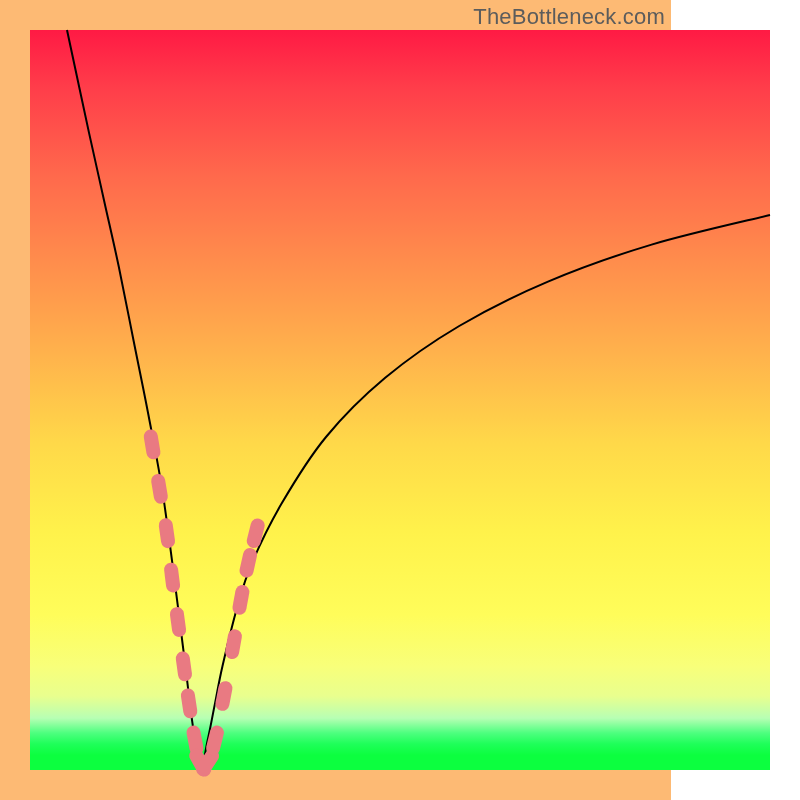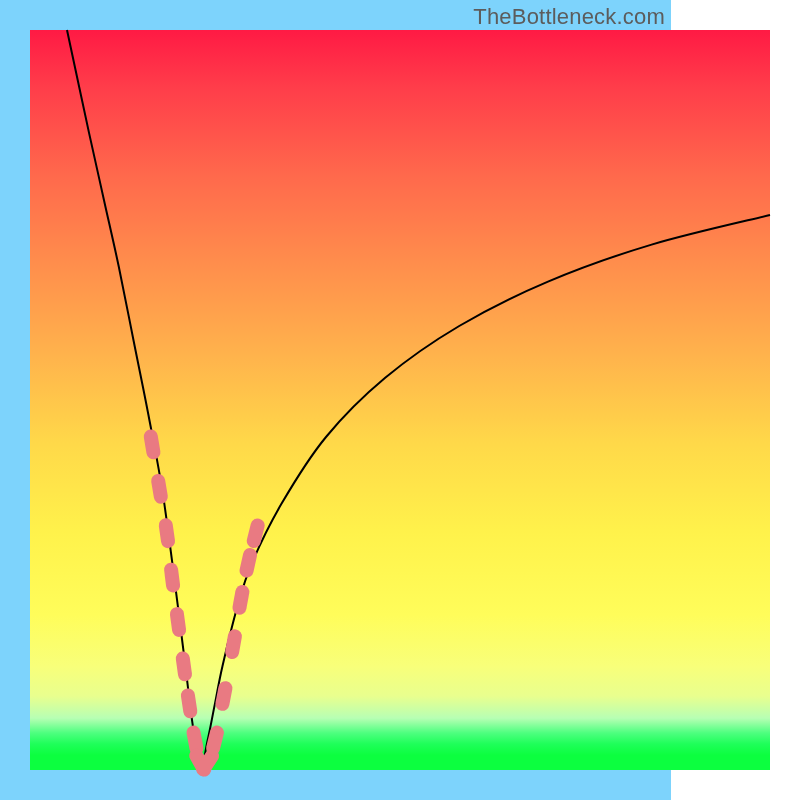--- a/index.html
+++ b/index.html
@@ -7,21 +7,21 @@
     padding: 0;
     width: 800px;
     height: 800px;
     overflow: hidden;
     font-family: Arial, Helvetica, sans-serif;
   }
   .frame {
     position: relative;
     width: 671px;
     height: 800px;
-    background: #7dd3fc;
+    background: #fdba74;
     box-sizing: border-box;
     padding-left: 48px;
   }
   .plot-area {
     position: absolute;
     left: 30px;
     top: 30px;
     width: 740px;
     height: 740px;
     

